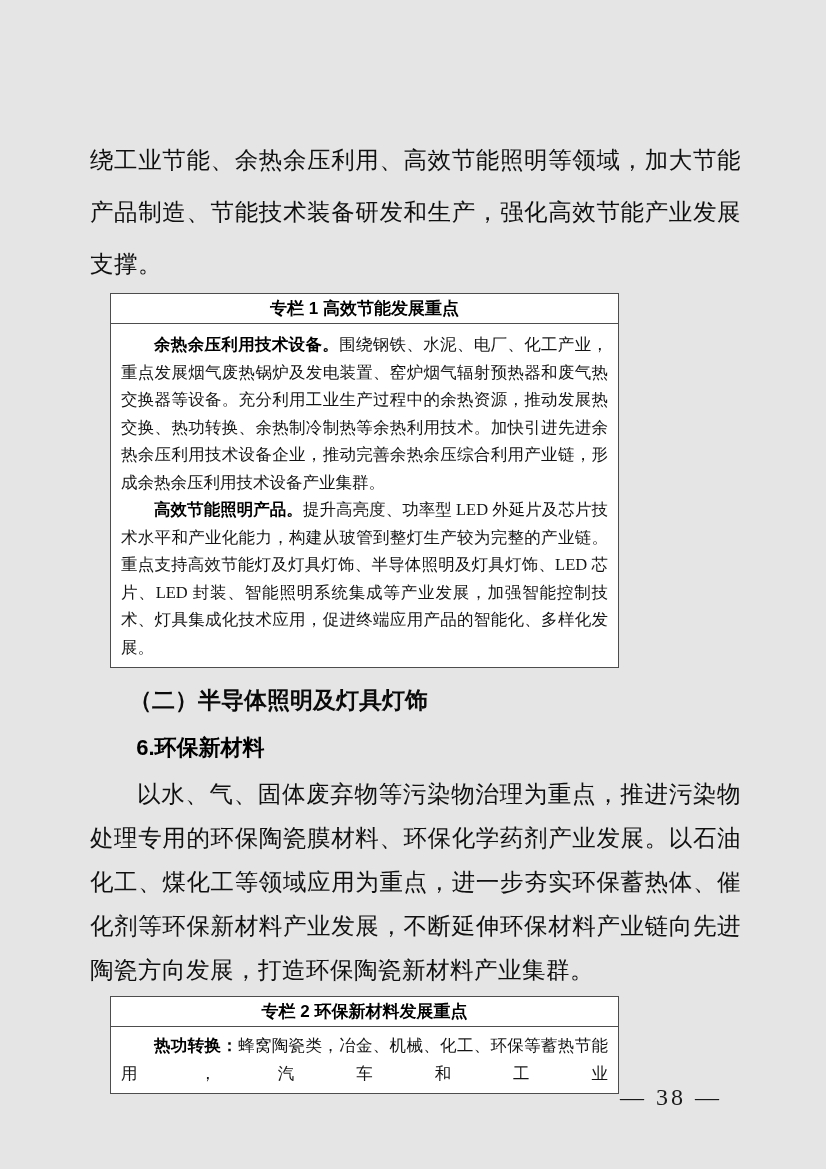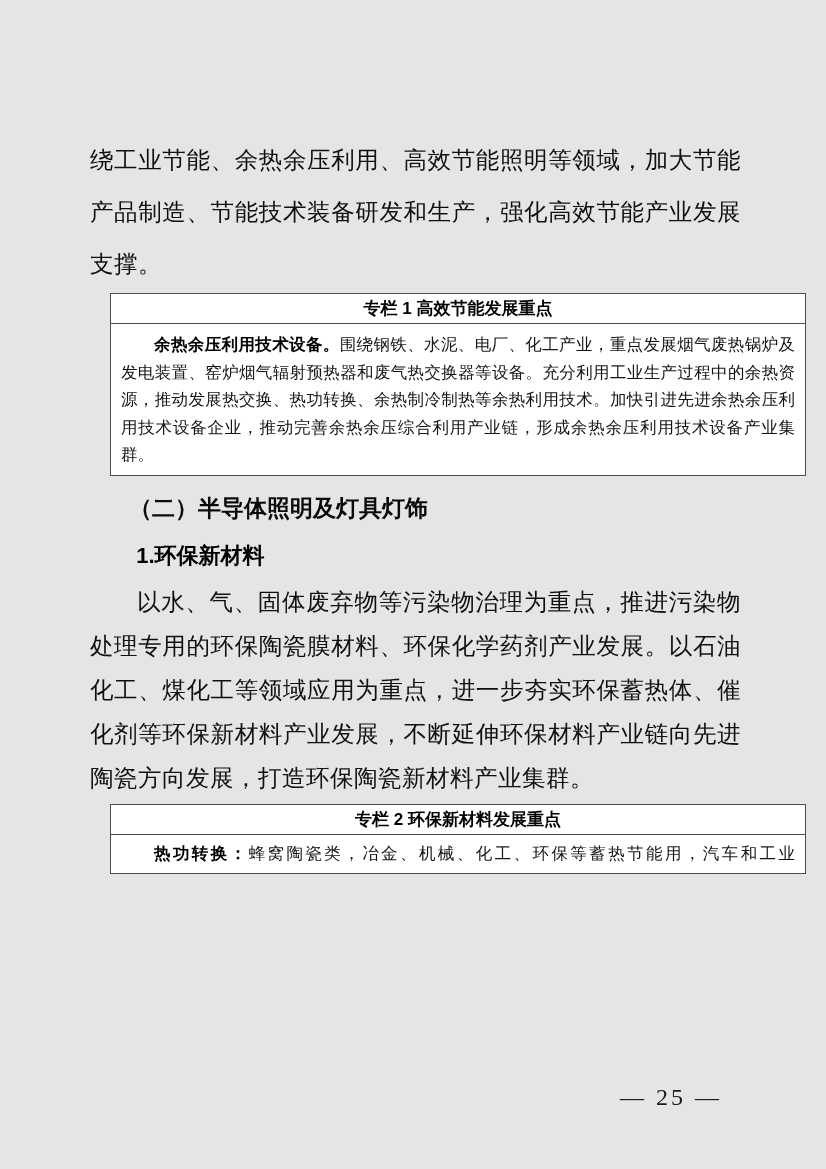--- a/index.html
+++ b/index.html
@@ -25,21 +25,21 @@
   .intro-para {
     margin: 0;
     font-size: 23.5px;
     line-height: 52px;
     text-align: justify;
     letter-spacing: 0.5px;
   }
   
   .column-box {
     box-sizing: border-box;
-    width: 696px;
+    width: 509px;
     margin-left: 20px;
     border: 1px solid #4d4d4d;
     background: #ffffff;
   }
   .box1 { margin-top: 3px; }
   .box-header {
     border-bottom: 1px solid #4d4d4d;
     text-align: center;
     font-weight: bold;
     font-family: "Liberation Sans", "DejaVu Sans", sans-serif;
@@ -111,34 +111,37 @@
   <div class="content">
 
     <p class="intro-para">绕工业节能、余热余压利用、高效节能照明等领域，加大节能产品制造、节能技术装备研发和生产，强化高效节能产业发展支撑。</p>
 
     <div class="column-box box1">
       <div class="box-header">专栏 1  高效节能发展重点</div>
       <div class="box-body">
         <p class="box-para">
           <span class="lead">余热余压利用技术设备。</span><span>围绕钢铁、水泥、电厂、化工产业，重点发展烟气废热锅炉及发电装置、窑炉烟气辐射预热器和废气热交换器等设备。充分利用工业生产过程中的余热资源，推动发展热交换、热功转换、余热制冷制热等余热利用技术。加快引进先进余热余压利用技术设备企业，推动完善余热余压综合利用产业链，形成余热余压利用技术设备产业集群。</span>
         </p>
+        <p class="box-para">
+          <span class="lead">高效节能照明产品。</span><span>提升高亮度、功率型 LED 外延片及芯片技术水平和产业化能力，构建从玻管到整灯生产较为完整的产业链。重点支持高效节能灯及灯具灯饰、半导体照明及灯具灯饰、LED 芯片、LED 封装、智能照明系统集成等产业发展，加强智能控制技术、灯具集成化技术应用，促进终端应用产品的智能化、多样化发展。</span>
+        </p>
       </div>
     </div>
 
     <h3 class="section-heading">（二）半导体照明及灯具灯饰</h3>
 
-    <h4 class="sub-heading">1.环保新材料</h4>
+    <h4 class="sub-heading">6.环保新材料</h4>
 
     <p class="body-para">以水、气、固体废弃物等污染物治理为重点，推进污染物处理专用的环保陶瓷膜材料、环保化学药剂产业发展。以石油化工、煤化工等领域应用为重点，进一步夯实环保蓄热体、催化剂等环保新材料产业发展，不断延伸环保材料产业链向先进陶瓷方向发展，打造环保陶瓷新材料产业集群。</p>
 
     <div class="column-box box2">
       <div class="box-header">专栏 2  环保新材料发展重点</div>
       <div class="box-body">
         <p class="box-para">
           <span class="lead">热功转换：</span><span>蜂窝陶瓷类，冶金、机械、化工、环保等蓄热节能用，汽车和工业</span>
         </p>
       </div>
     </div>
 
   </div>
 
-  <div class="footer-page-number">— 25 —</div>
+  <div class="footer-page-number">— 38 —</div>
 </div>
 
 </body></html>

